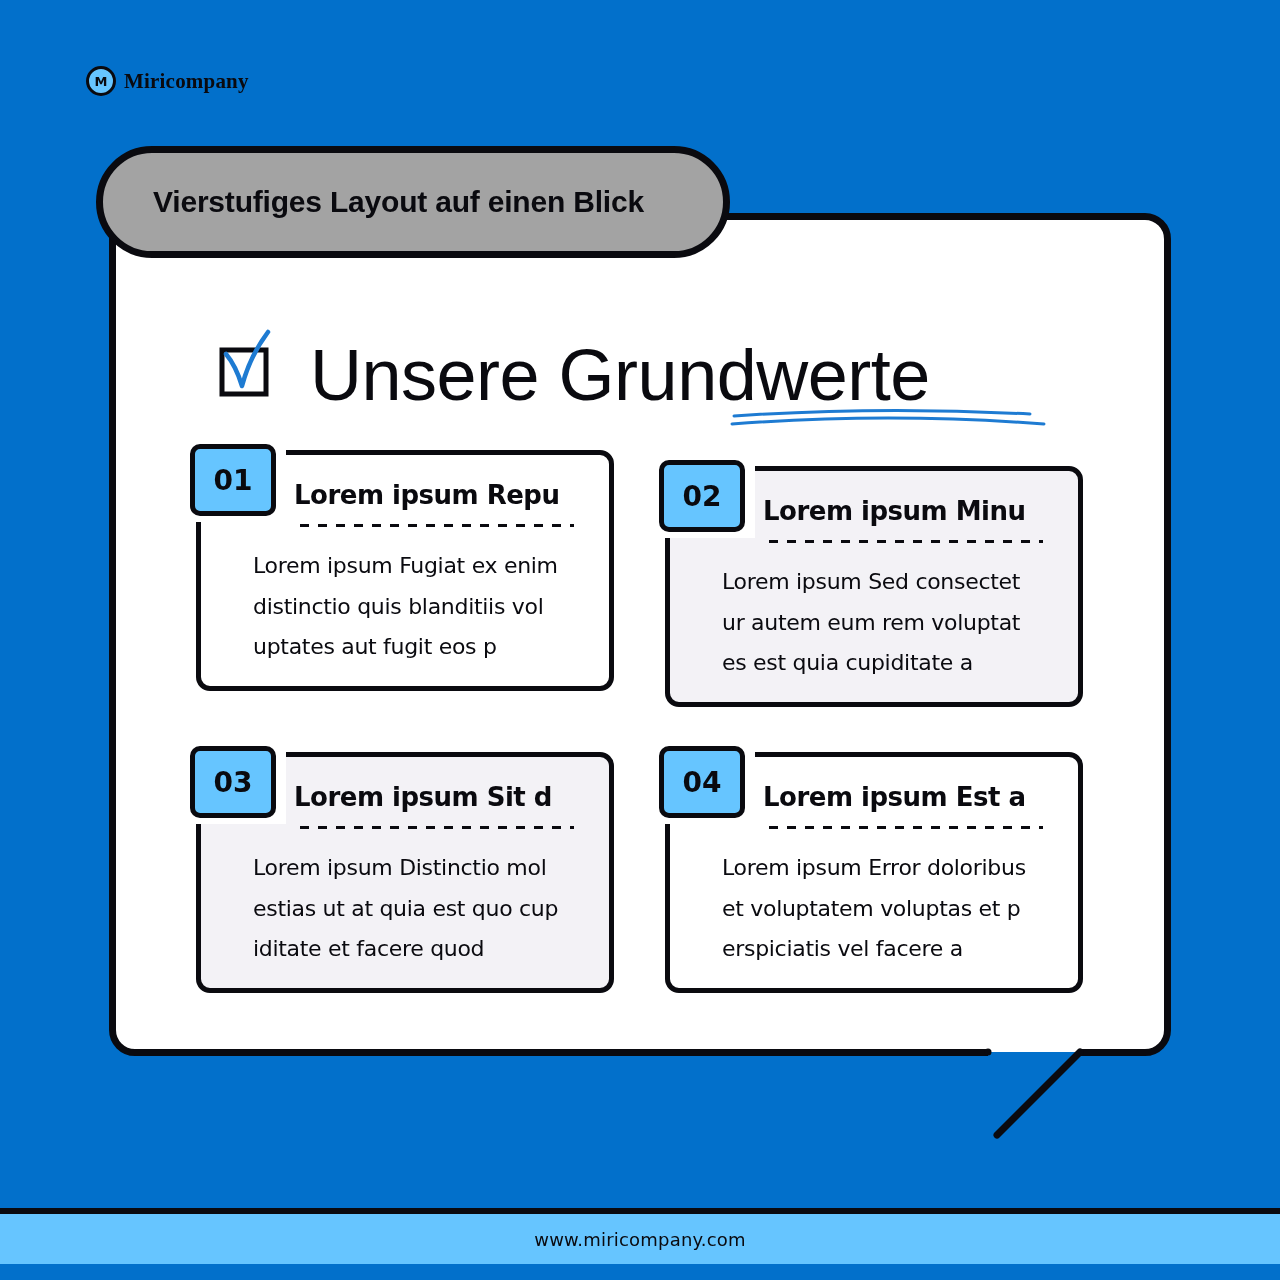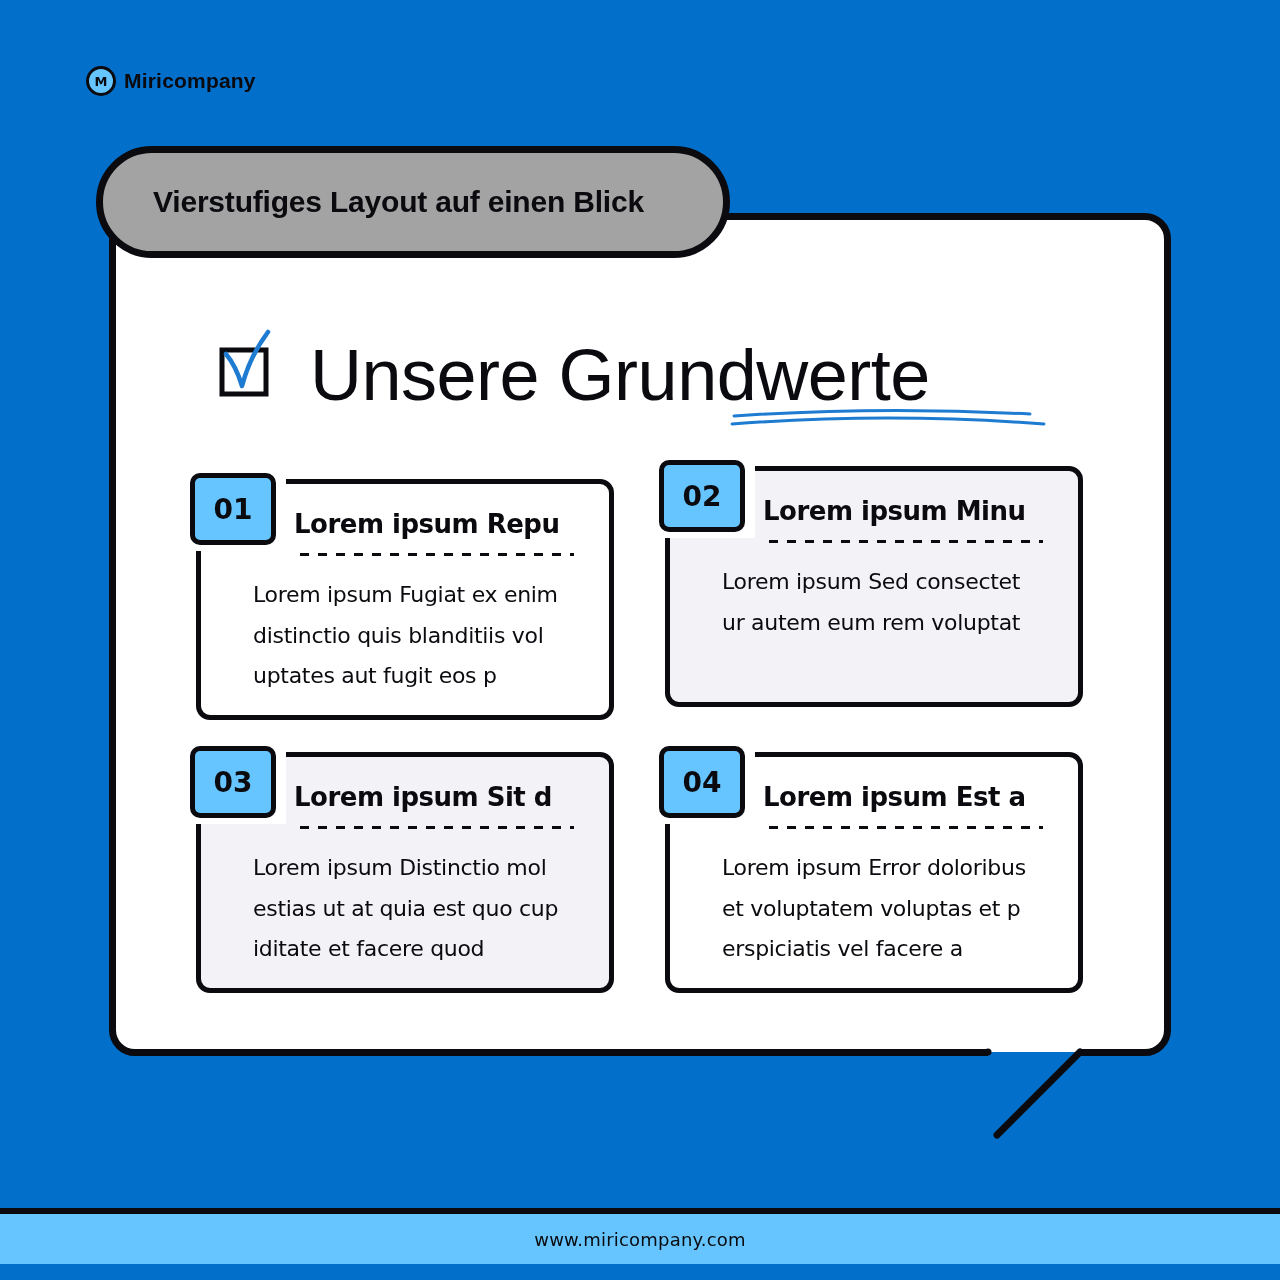--- a/index.html
+++ b/index.html
@@ -14,21 +14,21 @@
       position: absolute; left: 86px; top: 66px;
       display: flex; align-items: center; gap: 8px;
     }
     .brand-logo {
       width: 30px; height: 30px; border-radius: 50%;
       background: #66C5FF; border: 3px solid #0a0a0f;
       display: flex; align-items: center; justify-content: center;
       font-family: "DejaVu Sans", sans-serif; font-weight: bold; font-size: 13px;
     }
     .brand-name {
-      font-family: Liberation Sans, sans-serif;
+      font-family: Liberation Serif, serif;
       font-size: 21px; font-weight: 600; color: #0a0a0f; letter-spacing: 0.2px;
     }
 
     .main-card {
       position: absolute; left: 109px; top: 213px;
       width: 1062px; height: 843px;
       background: #ffffff;
       border: 7px solid #0a0a0f;
       border-radius: 26px;
     }
@@ -141,21 +141,21 @@
 <svg class="check-icon" width="60" height="76" viewBox="0 0 60 76">
   <rect x="4" y="24" width="44" height="44" fill="none" stroke="#0a0a0f" stroke-width="5"></rect>
   <path d="M 8 28 Q 18 40 24 60 Q 32 30 50 6" fill="none" stroke="#1E7BD2" stroke-width="4.5" stroke-linecap="round" stroke-linejoin="round"></path>
 </svg>
 <div class="heading-text">Unsere Grundwerte</div>
 <svg class="underline-icon" width="324" height="26" viewBox="0 0 324 26">
   <path d="M 6 12 Q 150 2 302 10" fill="none" stroke="#1E7BD2" stroke-width="3" stroke-linecap="round"></path>
   <path d="M 4 20 Q 160 8 316 20" fill="none" stroke="#1E7BD2" stroke-width="3" stroke-linecap="round"></path>
 </svg>
 
-<div class="value-card white" style="left:190px; top:473px;">
+<div class="value-card white" style="left:190px; top:444px;">
   <div class="box"></div>
   <div class="cutout"></div>
   <div class="badge">01</div>
   <div class="card-title">Lorem ipsum Repu</div>
   <div class="dash"></div>
   <div class="card-body">
     <div>Lorem ipsum Fugiat ex enim</div>
     <div>distinctio quis blanditiis vol</div>
     <div>uptates aut fugit eos p</div>
   </div>
@@ -163,20 +163,21 @@
 
 <div class="value-card grey" style="left:659px; top:460px;">
   <div class="box"></div>
   <div class="cutout"></div>
   <div class="badge">02</div>
   <div class="card-title">Lorem ipsum Minu</div>
   <div class="dash"></div>
   <div class="card-body">
     <div>Lorem ipsum Sed consectet</div>
     <div>ur autem eum rem voluptat</div>
+    <div>es est quia cupiditate a</div>
   </div>
 </div>
 
 <div class="value-card grey" style="left:190px; top:746px;">
   <div class="box"></div>
   <div class="cutout"></div>
   <div class="badge">03</div>
   <div class="card-title">Lorem ipsum Sit d</div>
   <div class="dash"></div>
   <div class="card-body">

